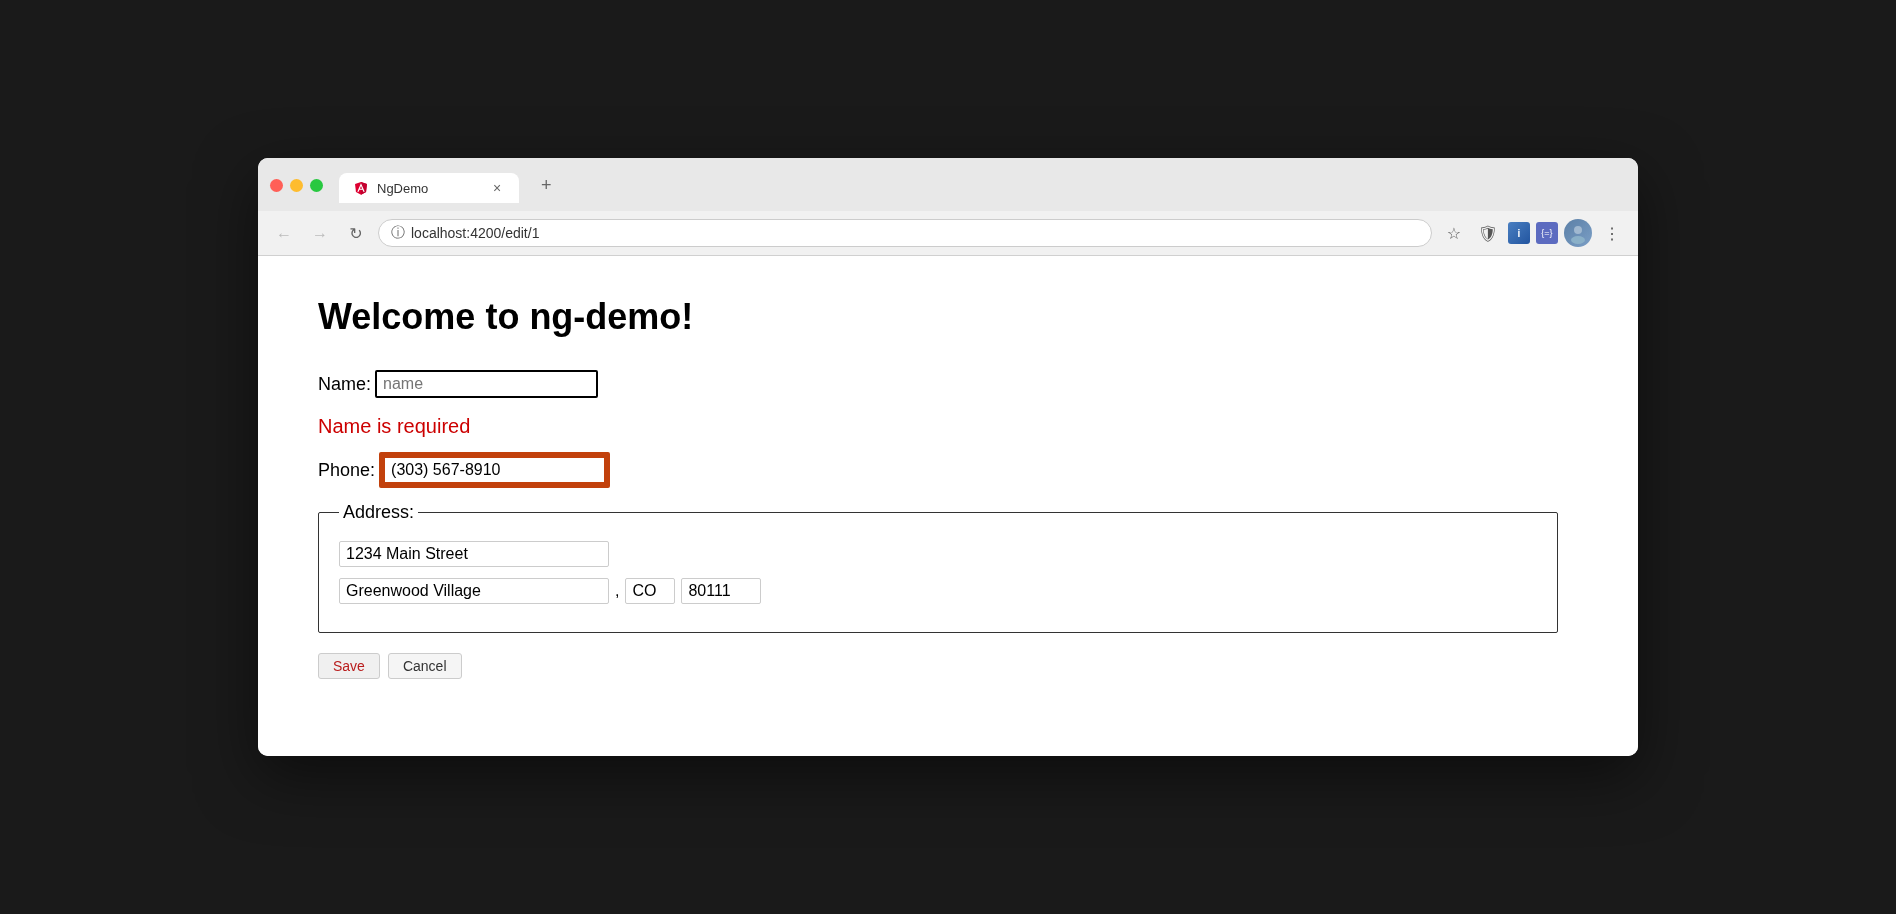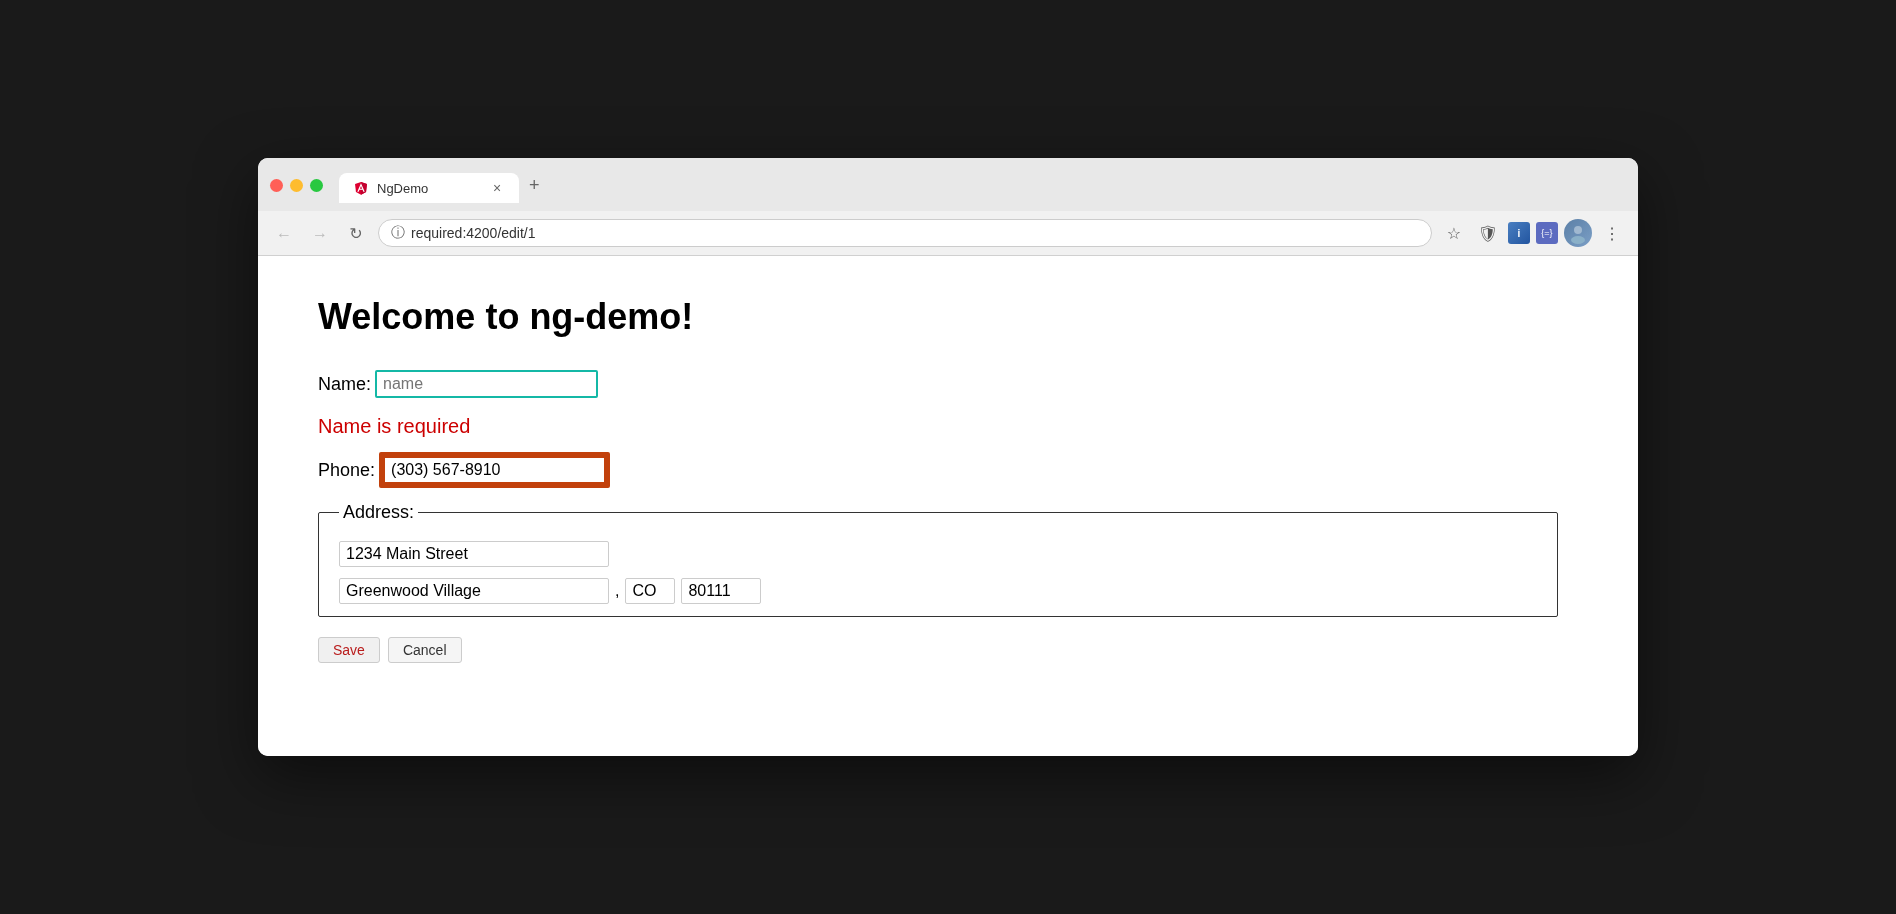--- a/index.html
+++ b/index.html
@@ -46,21 +46,21 @@
       height: 13px;
       border-radius: 50%;
     }
     .traffic-light.close { background: #ff5f57; }
     .traffic-light.minimize { background: #febc2e; }
     .traffic-light.maximize { background: #28c840; }
 
     .tab-bar {
       display: flex;
       align-items: flex-end;
-      gap: 0;
+      gap: 12px;
     }
 
     .tab {
       background: #fff;
       border-radius: 8px 8px 0 0;
       padding: 7px 14px;
       display: flex;
       align-items: center;
       gap: 8px;
       font-size: 13px;
@@ -214,40 +214,40 @@
     }
 
     .form-input {
       font-size: 16px;
       padding: 3px 6px;
       border: 6px solid #c2410c;
       border-radius: 2px;
     }
 
     .form-input.name-input {
-      border: 2px solid #14b8a6;
+      border: 2px solid #000000;
       outline: none;
       min-width: 200px;
     }
 
     .form-input.phone-input {
       min-width: 200px;
     }
 
     .validation-error {
       color: #cc0000;
       font-size: 20px;
       margin-bottom: 8px;
       font-weight: 500;
     }
 
     .address-fieldset {
       border: 1px solid #333;
       border-radius: 2px;
-      padding: 12px 20px 0;
+      padding: 12px 20px 16px;
       margin-bottom: 20px;
       width: 1240px;
       max-width: 100%;
     }
 
     .address-fieldset legend {
       font-size: 18px;
       color: #000;
       padding: 0 4px;
       font-family: -apple-system, BlinkMacSystemFont, 'Segoe UI', sans-serif;
@@ -376,21 +376,21 @@
     <button class="nav-btn disabled">
       <span>→</span>
     </button>
     <button class="nav-btn">
       <span>↻</span>
     </button>
 
     <div class="address-input-wrapper">
       <span class="info-icon">ⓘ</span>
       <span class="address-text">
-        <span>required</span><span>:4200/edit/1</span>
+        <span>localhost</span><span>:4200/edit/1</span>
       </span>
     </div>
 
     <div class="toolbar-icons">
       <div class="toolbar-icon">☆</div>
       <div class="toolbar-icon">🛡</div>
       <div class="extension-icon">i</div>
       <div class="extension-icon2">{=}</div>
       <div class="profile-avatar">
         <svg width="22" height="22" viewBox="0 0 22 22" xmlns="http://www.w3.org/2000/svg">

